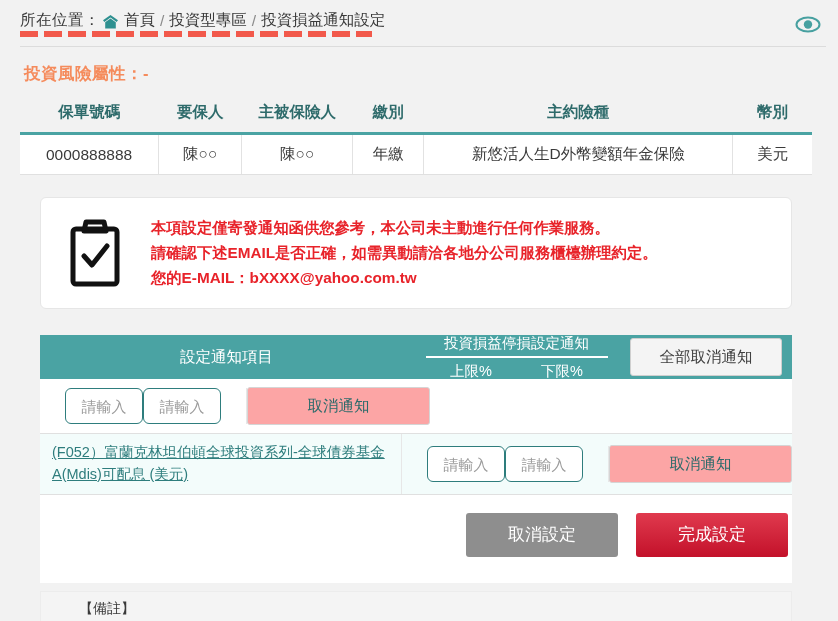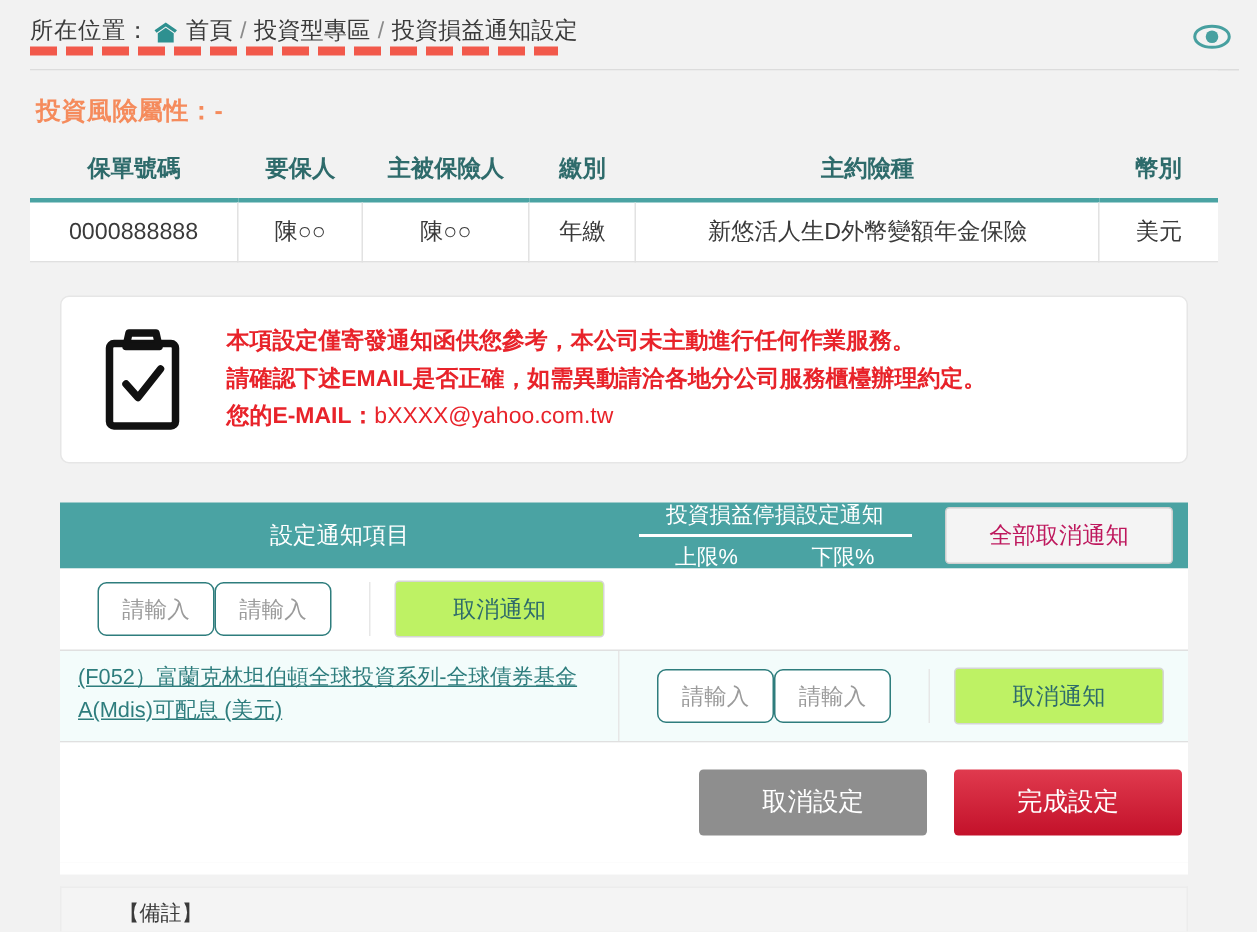--- a/index.html
+++ b/index.html
@@ -109,21 +109,21 @@
     border: 1px solid #e6e6e6;
     border-radius: 6px;
     display: flex;
     align-items: center;
     padding: 18px 22px 18px 28px;
     min-height: 108px;
   }
   .clipboard-icon { flex: 0 0 auto; margin-right: 30px; line-height: 0; }
   .notice-text { color: #e8232a; font-size: 15.3px; line-height: 1.62; font-weight: bold; }
   .notice-text .email-line { font-weight: bold; }
-  .notice-text .email-addr { font-weight: normal; }
+  .notice-text .email-addr { font-weight: bold; }
 
   
   .settings-wrap { margin: 26px 20px 0 20px; }
   .settings-head {
     background: #4aa3a3;
     display: flex;
     align-items: stretch;
     height: 44px;
   }
   .sh-item-title {
@@ -150,21 +150,21 @@
   }
   .sh-limits-sub span { flex: 1; text-align: center; font-size: 14.5px; }
   .sh-action {
     flex: 0 0 172px;
     display: flex; align-items: center; justify-content: center;
   }
   .btn-cancel-all {
     background: #f4f4f4;
     border: 1px solid #cfcfcf;
     border-radius: 3px;
-    color: #be185d;
+    color: #404040;
     font-size: 15.5px;
     width: 152px;
     height: 38px;
     cursor: pointer;
     font-family: inherit;
   }
 
   .settings-row {
     display: flex;
     align-items: center;
@@ -203,26 +203,26 @@
     font-family: inherit;
     background: #fff;
     outline: none;
   }
   .limit-input::placeholder { color: #9b9b9b; }
   .sr-action {
     flex: 0 0 172px;
     display: flex; align-items: center; justify-content: center;
   }
   .btn-cancel-row {
-    background: #bef264;
+    background: #fca5a5;
     border: 1px solid #d5d5d5;
     border-radius: 3px;
     color: #2e6b6b;
     font-size: 15.5px;
-    width: 140px;
+    width: 183px;
     height: 38px;
     cursor: pointer;
     font-family: inherit;
   }
 
   
   .footer-actions {
     background: #ffffff;
     margin: 0 20px;
     display: flex;

